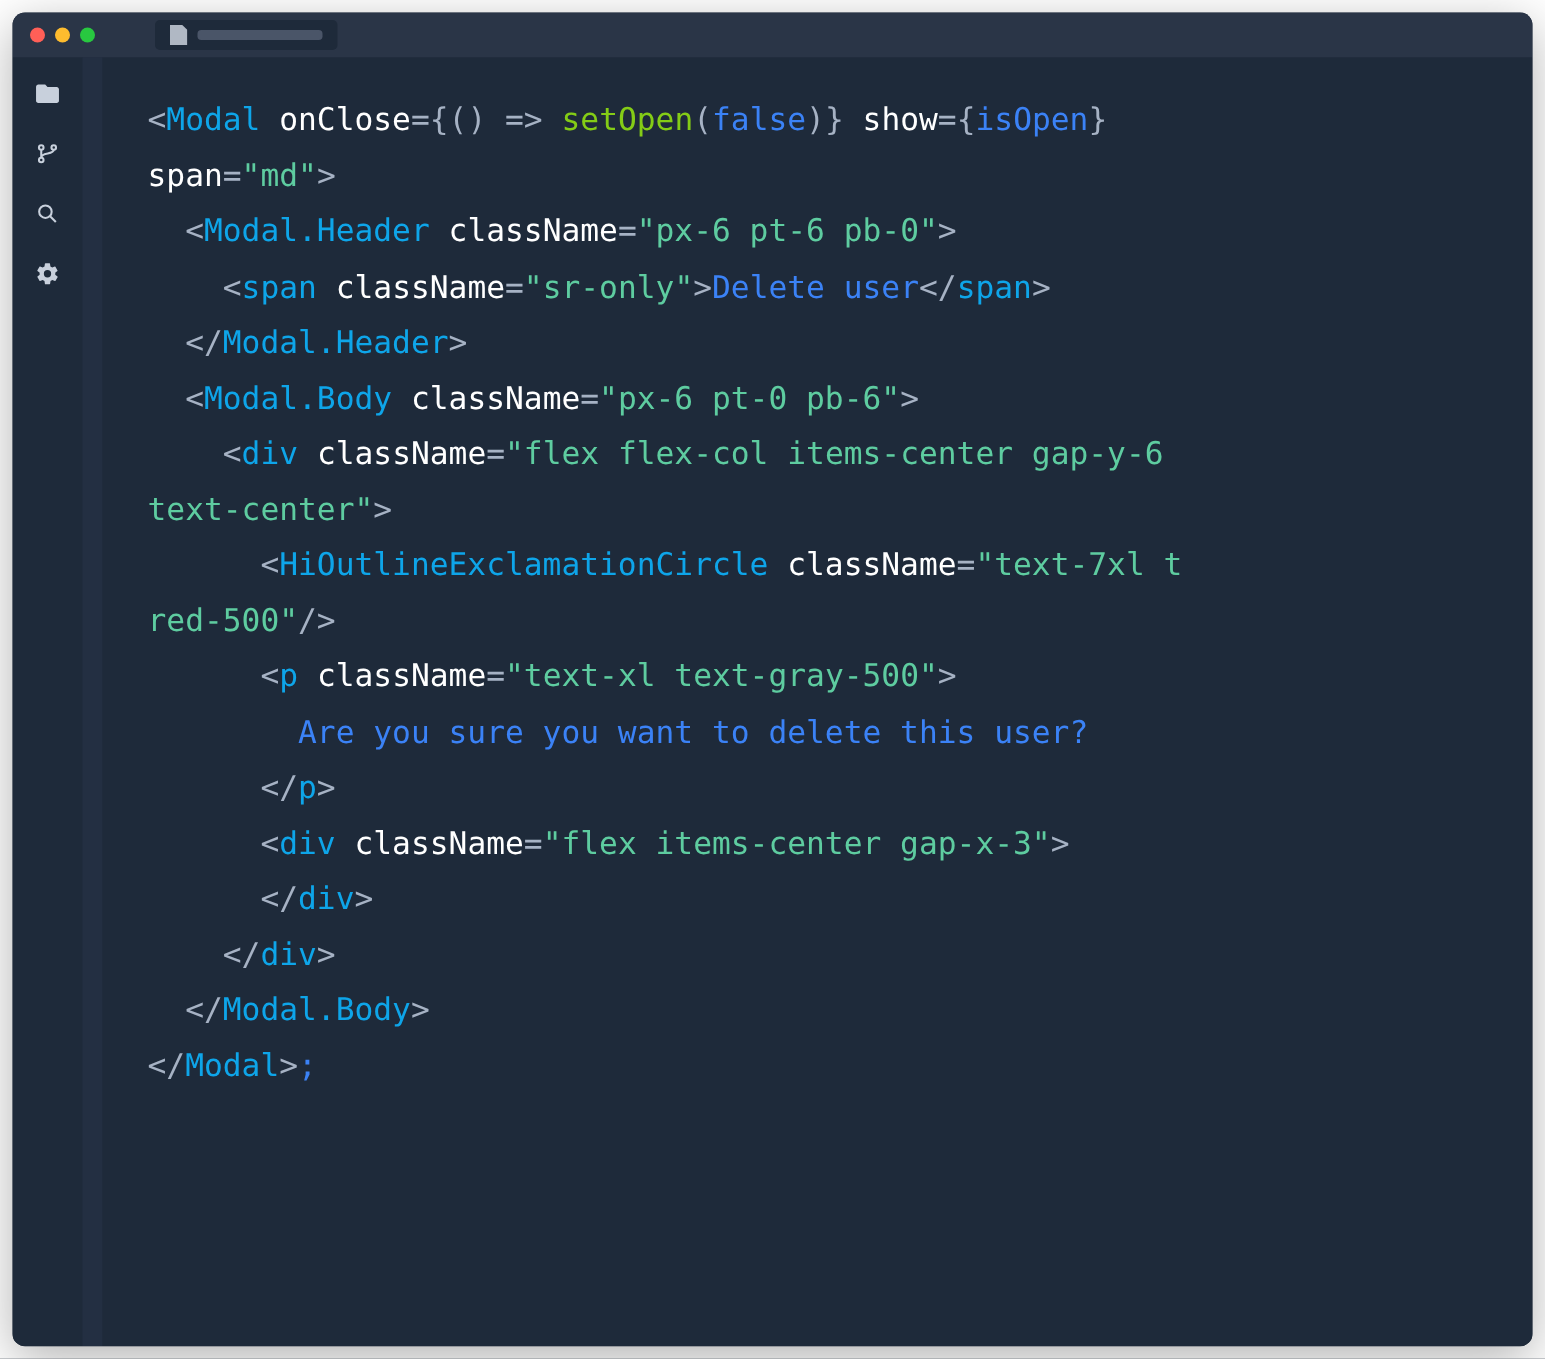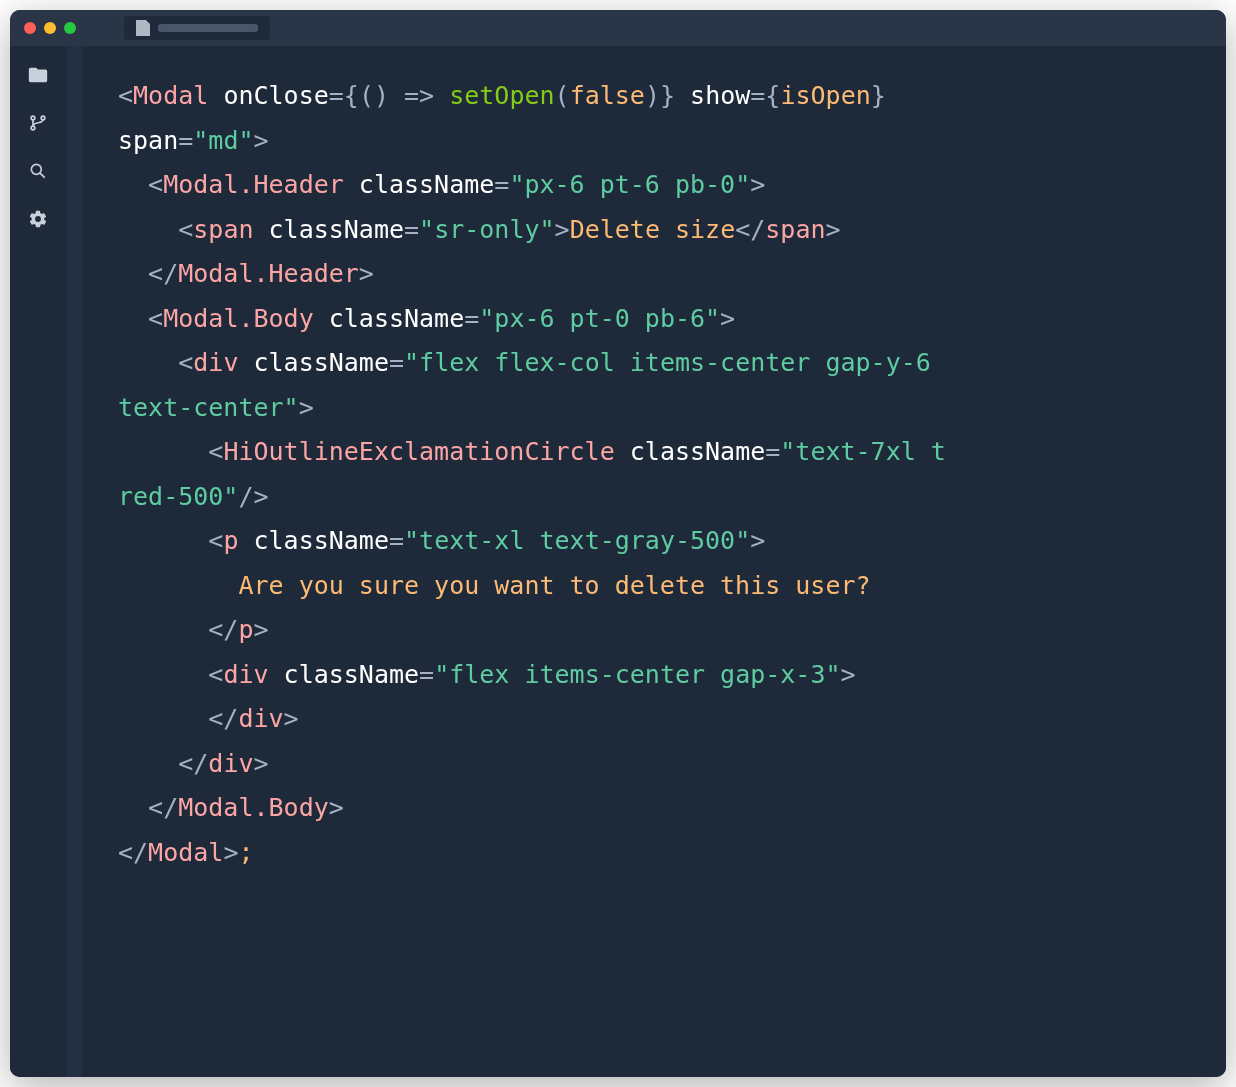--- a/index.html
+++ b/index.html
@@ -92,27 +92,27 @@
     .editor {
       flex: 1;
       background: #1e2a3a;
       padding: 28px 0 0 36px;
       font-size: 25px;
       line-height: 1.78;
       color: #a6b2c4;
       white-space: pre;
       overflow: hidden;
     }
-    .tag { color: #fca5a5; }
+    .tag { color: #0ea5e9; }
     .attr { color: #ffffff; }
     .str { color: #5ecca0; }
     .fn { color: #84cc16; }
     .paren { color: #a6b2c4; }
     .punct { color: #a6b2c4; }
-    .text { color: #fdba74; }
+    .text { color: #3b82f6; }
     .bracket { color: #a6b2c4; }
   </style>
 </head>
 <body>
 
 <div class="window">
   <div class="titlebar">
     <div class="traffic-lights">
       <div class="traffic-light tl-red"></div>
       <div class="traffic-light tl-yellow"></div>
@@ -147,21 +147,21 @@
       <div class="sidebar-icon">
         <svg viewBox="0 0 24 24" width="20" height="20" fill="#c8d0dc">
             <path d="M19.4 13a7.5 7.5 0 0 0 .1-1 7.5 7.5 0 0 0-.1-1l2.1-1.6a.5.5 0 0 0 .1-.6l-2-3.5a.5.5 0 0 0-.6-.2l-2.5 1a7.3 7.3 0 0 0-1.7-1l-.4-2.6A.5.5 0 0 0 14 2h-4a.5.5 0 0 0-.5.4l-.4 2.6a7.3 7.3 0 0 0-1.7 1l-2.5-1a.5.5 0 0 0-.6.2l-2 3.5a.5.5 0 0 0 .1.6L4.5 11a7.5 7.5 0 0 0-.1 1 7.5 7.5 0 0 0 .1 1l-2.1 1.6a.5.5 0 0 0-.1.6l2 3.5a.5.5 0 0 0 .6.2l2.5-1a7.3 7.3 0 0 0 1.7 1l.4 2.6A.5.5 0 0 0 10 22h4a.5.5 0 0 0 .5-.4l.4-2.6a7.3 7.3 0 0 0 1.7-1l2.5 1a.5.5 0 0 0 .6-.2l2-3.5a.5.5 0 0 0-.1-.6ZM12 15.5A3.5 3.5 0 1 1 15.5 12 3.5 3.5 0 0 1 12 15.5Z"></path>
           </svg>
       </div>
     </div>
     <div class="gutter"></div>
     <div class="editor" id="editor"><span class="punct">&lt;</span><span class="tag">Modal</span><span class="text"> </span><span class="attr">onClose</span><span class="punct">=</span><span class="bracket">{</span><span class="paren">() </span><span class="punct">=&gt;</span><span class="text"> </span><span class="fn">setOpen</span><span class="paren">(</span><span class="text">false</span><span class="paren">)</span><span class="bracket">}</span><span class="text"> </span><span class="attr">show</span><span class="punct">=</span><span class="bracket">{</span><span class="text">isOpen</span><span class="bracket">}</span>
 <span class="attr">span</span><span class="punct">=</span><span class="str">"md"</span><span class="punct">&gt;</span>
   <span class="punct">&lt;</span><span class="tag">Modal.Header</span><span class="text"> </span><span class="attr">className</span><span class="punct">=</span><span class="str">"px-6 pt-6 pb-0"</span><span class="punct">&gt;</span>
-    <span class="punct">&lt;</span><span class="tag">span</span><span class="text"> </span><span class="attr">className</span><span class="punct">=</span><span class="str">"sr-only"</span><span class="punct">&gt;</span><span class="text">Delete size</span><span class="punct">&lt;/</span><span class="tag">span</span><span class="punct">&gt;</span>
+    <span class="punct">&lt;</span><span class="tag">span</span><span class="text"> </span><span class="attr">className</span><span class="punct">=</span><span class="str">"sr-only"</span><span class="punct">&gt;</span><span class="text">Delete user</span><span class="punct">&lt;/</span><span class="tag">span</span><span class="punct">&gt;</span>
   <span class="punct">&lt;/</span><span class="tag">Modal.Header</span><span class="punct">&gt;</span>
   <span class="punct">&lt;</span><span class="tag">Modal.Body</span><span class="text"> </span><span class="attr">className</span><span class="punct">=</span><span class="str">"px-6 pt-0 pb-6"</span><span class="punct">&gt;</span>
     <span class="punct">&lt;</span><span class="tag">div</span><span class="text"> </span><span class="attr">className</span><span class="punct">=</span><span class="str">"flex flex-col items-center gap-y-6 </span>
 <span class="str">text-center"</span><span class="punct">&gt;</span>
       <span class="punct">&lt;</span><span class="tag">HiOutlineExclamationCircle</span><span class="text"> </span><span class="attr">className</span><span class="punct">=</span><span class="str">"text-7xl t</span>
 <span class="str">red-500"</span><span class="punct">/&gt;</span>
       <span class="punct">&lt;</span><span class="tag">p</span><span class="text"> </span><span class="attr">className</span><span class="punct">=</span><span class="str">"text-xl text-gray-500"</span><span class="punct">&gt;</span>
         <span class="text">Are you sure you want to delete this user?</span>
       <span class="punct">&lt;/</span><span class="tag">p</span><span class="punct">&gt;</span>
       <span class="punct">&lt;</span><span class="tag">div</span><span class="text"> </span><span class="attr">className</span><span class="punct">=</span><span class="str">"flex items-center gap-x-3"</span><span class="punct">&gt;</span>

